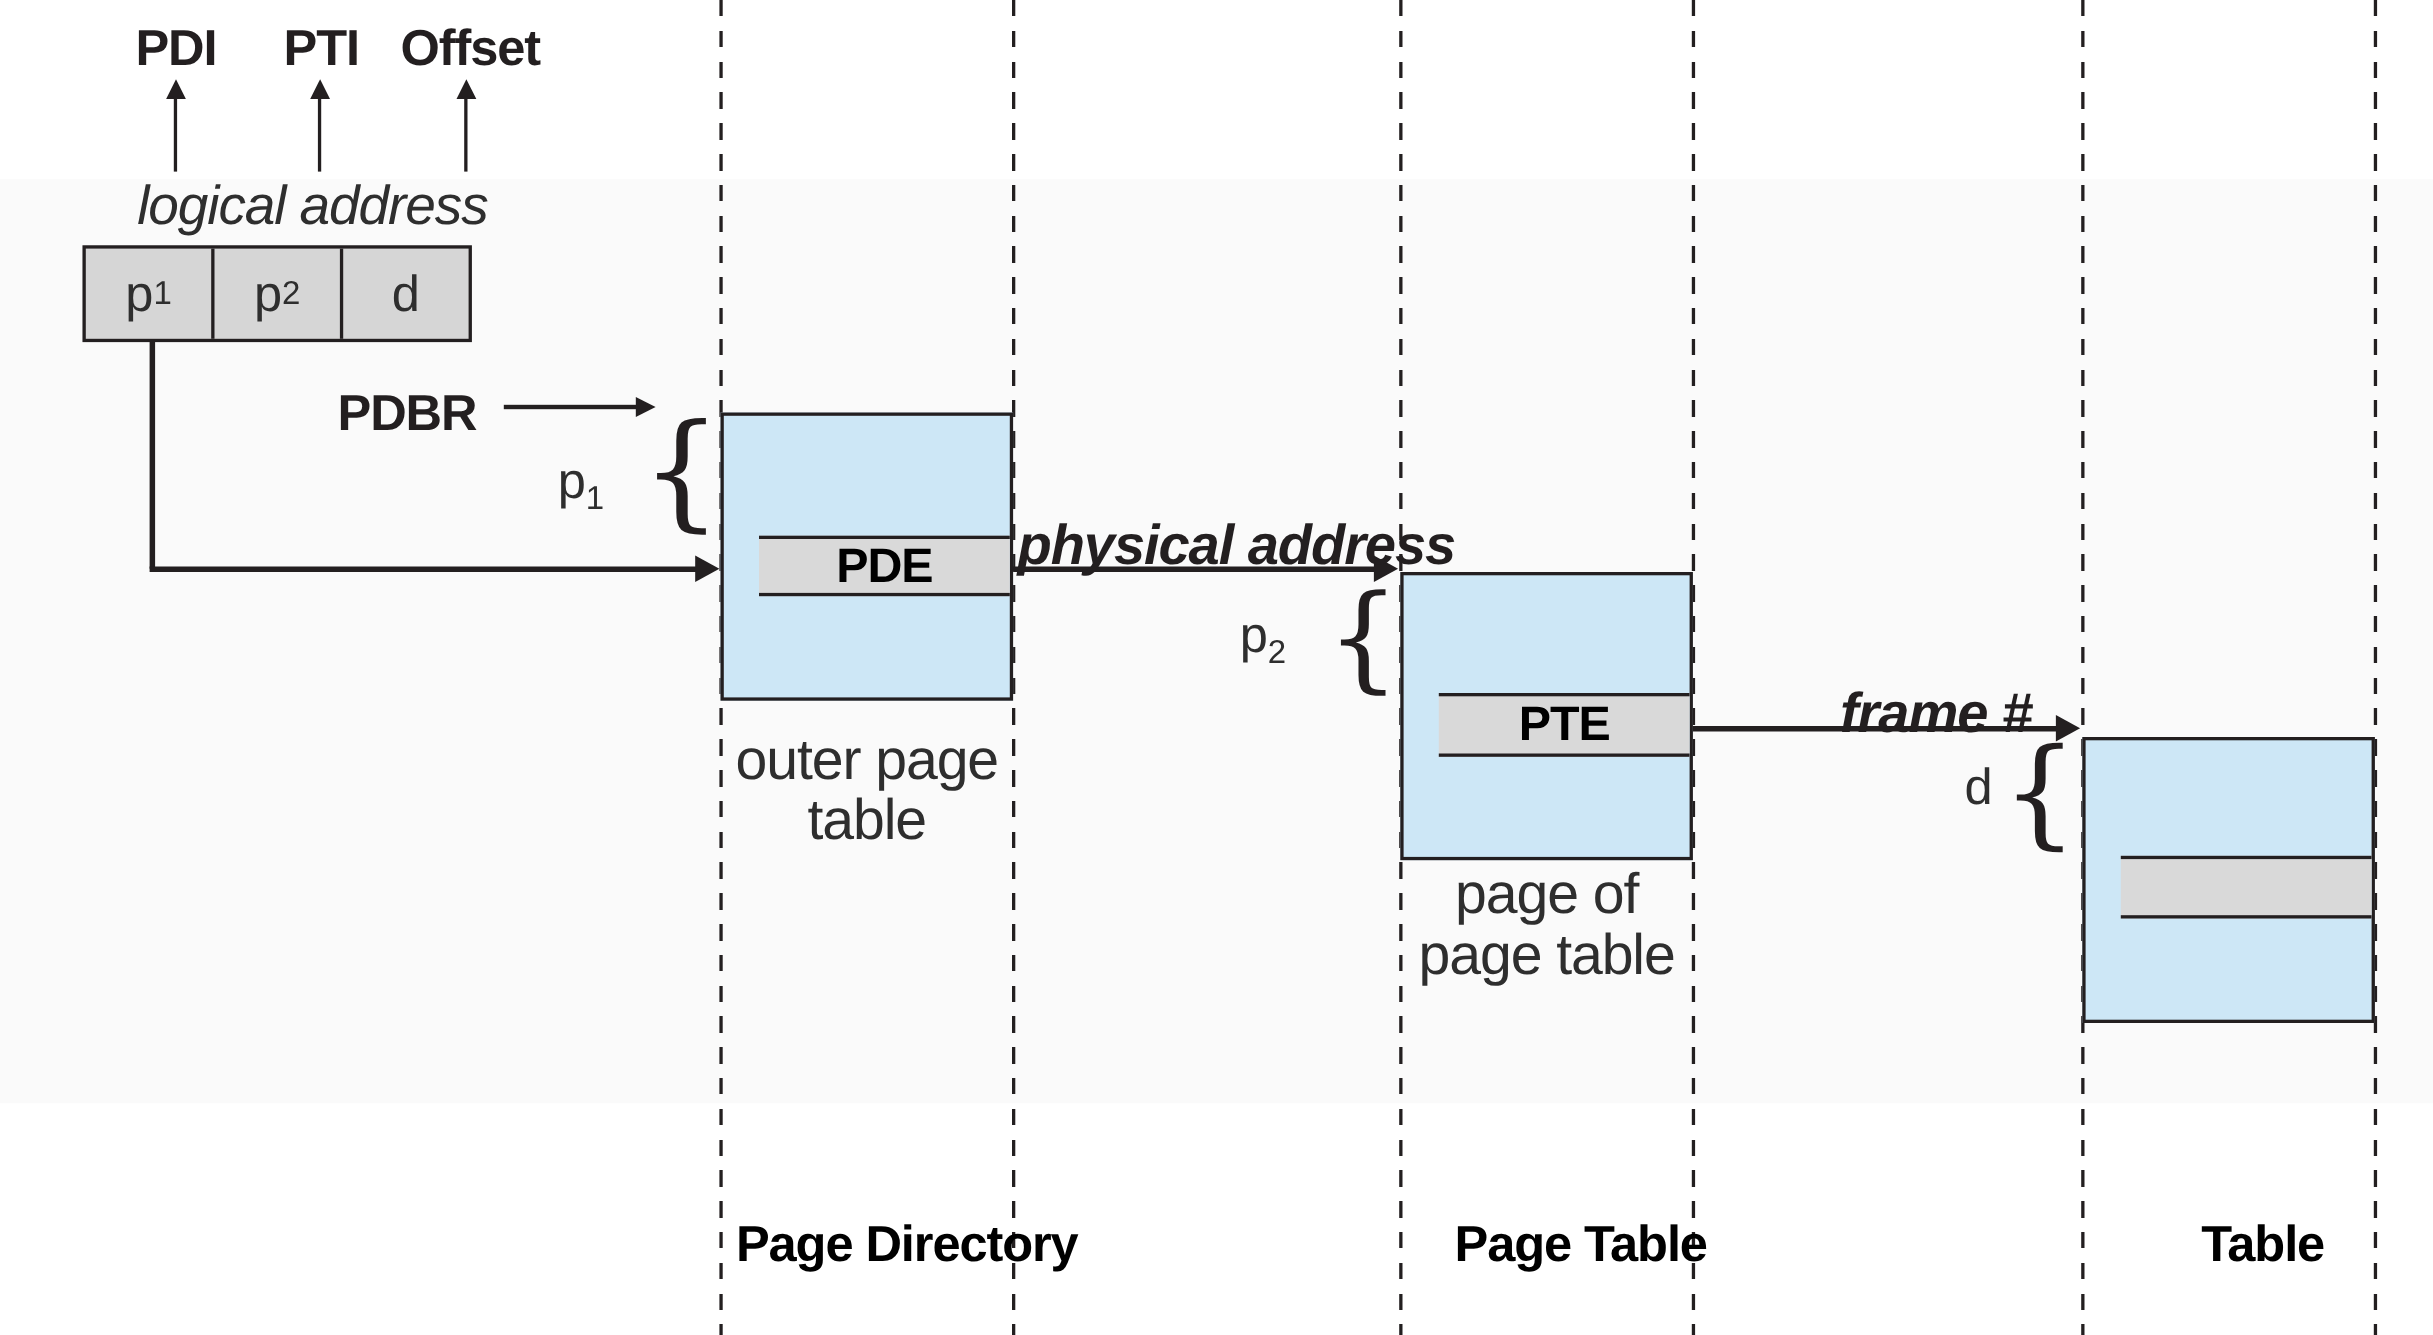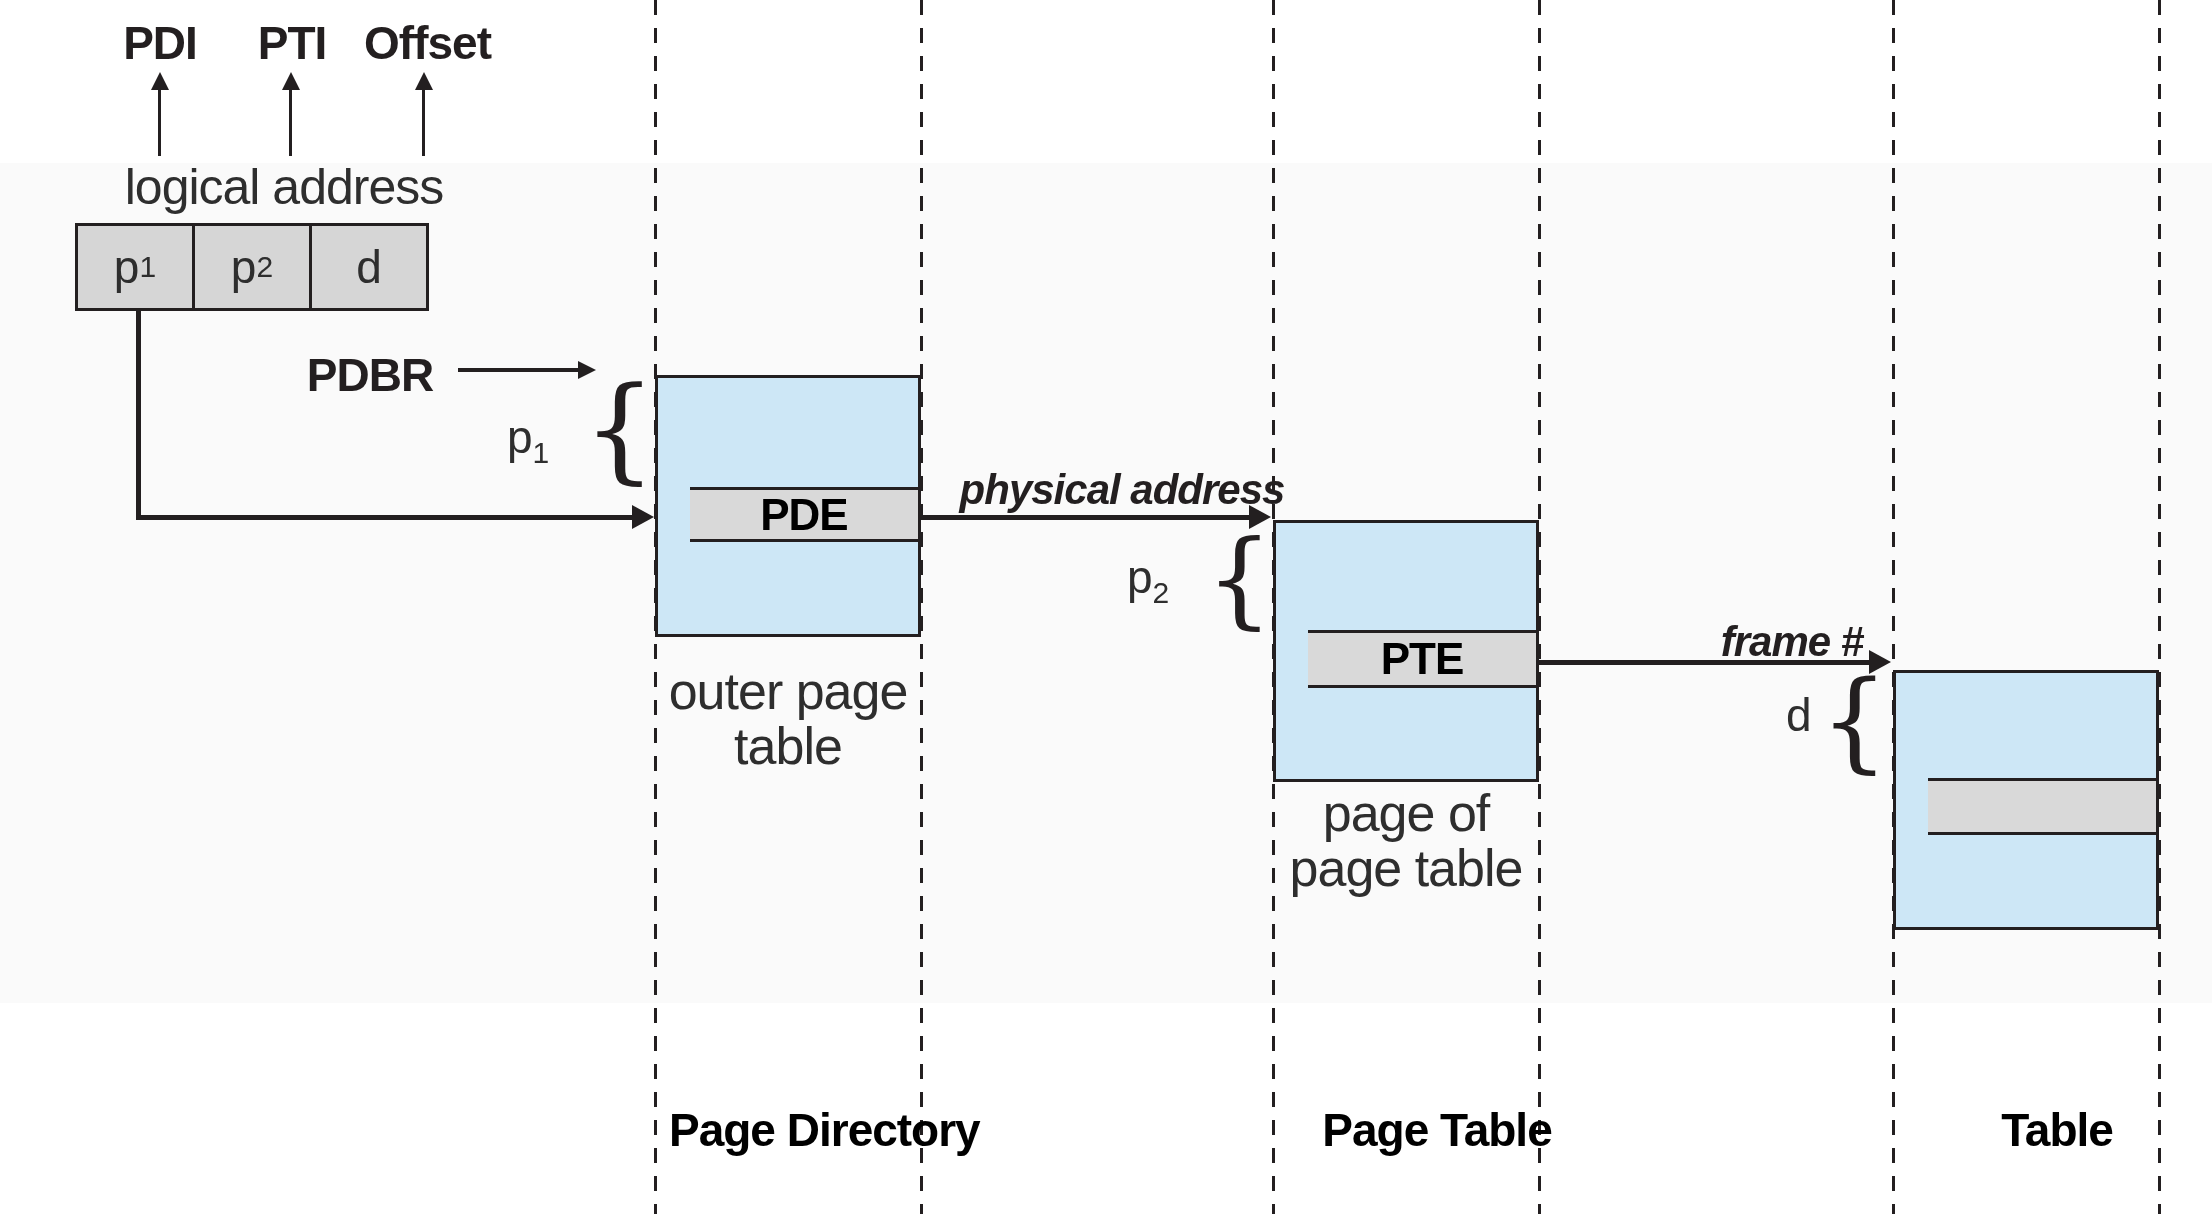--- a/index.html
+++ b/index.html
@@ -13,21 +13,21 @@
     padding-left:28px;
   }
   .band{position:absolute;left:0;right:0;background:#fafafa;z-index:0;}
   .dash{
     position:absolute;top:0;bottom:0;width:3px;z-index:1;
     background:repeating-linear-gradient(to bottom,#231f20 0 15px,transparent 15px 28px);
   }
   .lbl{position:absolute;z-index:3;white-space:nowrap;}
   .cond{font-weight:600;letter-spacing:-1px;}
   .ctr{text-align:center;}
-  .ital{font-style:italic;font-size:42px;font-weight:600;letter-spacing:-1px;margin-left:32px;}
+  .ital{font-style:italic;font-size:51px;font-weight:600;letter-spacing:-1px;}
   .cap{position:absolute;z-index:3;text-align:center;font-size:52px;line-height:55px;color:#2e2e2e;letter-spacing:-1px;}
   .hline,.vline{position:absolute;background:#231f20;z-index:2;}
   .ah-r{position:absolute;width:0;height:0;z-index:2;
         border-top:12px solid transparent;border-bottom:12px solid transparent;border-left:22px solid #231f20;}
   .ah-r.sm{border-top-width:9px;border-bottom-width:9px;border-left-width:18px;}
   .ah-u{position:absolute;width:0;height:0;z-index:2;
         border-left:9px solid transparent;border-right:9px solid transparent;border-bottom:18px solid #231f20;}
   .table-box{position:absolute;background:#cde7f6;border:3px solid #231f20;box-sizing:border-box;z-index:2;}
   .entry-row{position:absolute;left:0;right:0;box-sizing:border-box;background:#d9d9d9;
              border-top:3px solid #231f20;border-bottom:3px solid #231f20;
@@ -59,21 +59,21 @@
   <div class="lbl cond ctr" style="left:217px;top:16px;width:150px;font-size:46px;">PTI</div>
   <div class="lbl cond ctr" style="left:340px;top:16px;width:175px;font-size:46px;">Offset</div>
 
   <div class="vline" style="left:158px;top:90px;width:3px;height:66px;"></div>
   <div class="ah-u" style="left:151px;top:72px;"></div>
   <div class="vline" style="left:289px;top:90px;width:3px;height:66px;"></div>
   <div class="ah-u" style="left:282px;top:72px;"></div>
   <div class="vline" style="left:422px;top:90px;width:3px;height:66px;"></div>
   <div class="ah-u" style="left:415px;top:72px;"></div>
 
-  <div class="lbl ctr" style="left:104px;top:158px;width:360px;font-size:50px;color:#2e2e2e;letter-spacing:-1px;">logical address</div>
+  <div class="lbl ctr" style="left:104px;top:158px;width:360px;font-size:50px;color:#2e2e2e;letter-spacing:-1px;font-style:italic;">logical address</div>
 
   <div class="la-box" style="left:75px;top:223px;width:354px;height:88px;">
     <div class="la-cell">
       <span>p</span>
         <span class="sub">1</span>
     </div>
     <div class="la-cell">
       <span>p</span>
         <span class="sub">2</span>
     </div>

